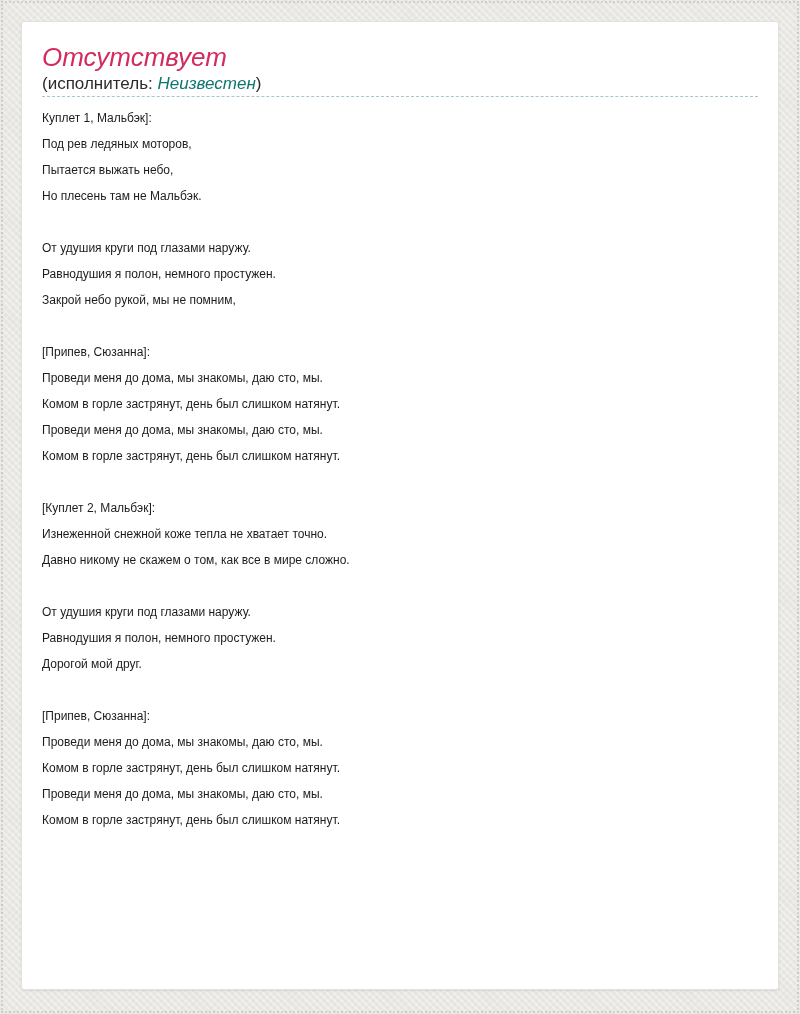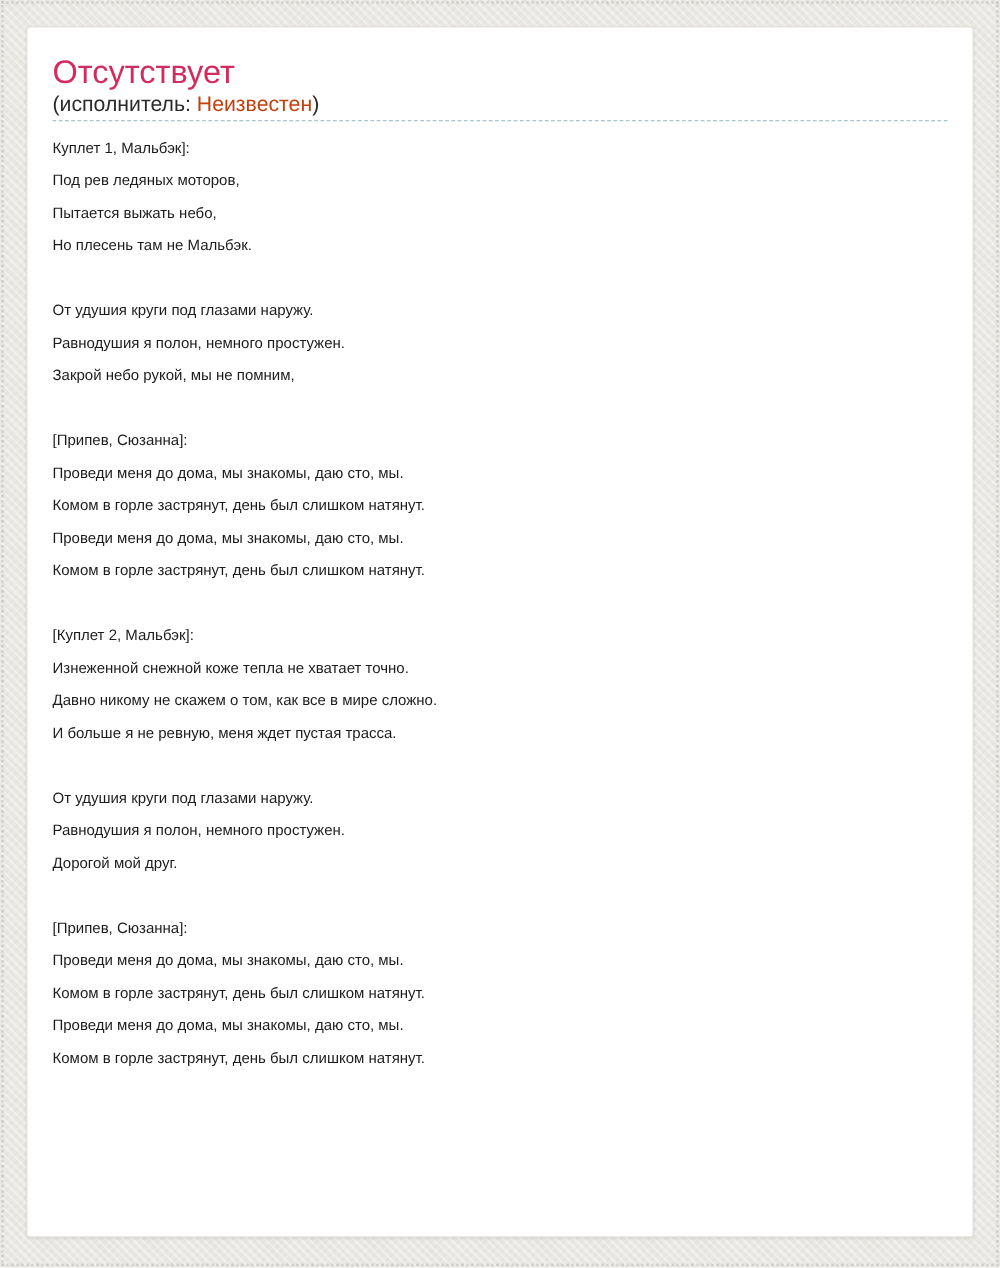--- a/index.html
+++ b/index.html
@@ -49,33 +49,35 @@
   .song-title {
     font-size: 26px;
     line-height: 26px;
     font-weight: 400;
   }
 
   .song-title a {
     color: #d22b5e;
     text-decoration: none;
     cursor: pointer;
+    font-style: italic;
   }
 
   .artist-line {
     margin-top: 5px;
     font-size: 17px;
     line-height: 18px;
     color: #2b2b2b;
   }
 
   .artist-line a {
-    color: #c2410c;
+    color: #0f766e;
     text-decoration: none;
     cursor: pointer;
+    font-style: italic;
   }
 
   .lyrics {
     margin-top: 8px;
     font-size: 12px;
     line-height: 26px;
     color: #1c1c1c;
   }
 
   .stanza { margin-bottom: 26px; }
@@ -111,21 +113,20 @@
         <div class="line">[Припев, Сюзанна]:</div>
         <div class="line">Проведи меня до дома, мы знакомы, даю сто, мы.</div>
         <div class="line">Комом в горле застрянут, день был слишком натянут.</div>
         <div class="line">Проведи меня до дома, мы знакомы, даю сто, мы.</div>
         <div class="line">Комом в горле застрянут, день был слишком натянут.</div>
       </div>
       <div class="stanza">
         <div class="line">[Куплет 2, Мальбэк]:</div>
         <div class="line">Изнеженной снежной коже тепла не хватает точно.</div>
         <div class="line">Давно никому не скажем о том, как все в мире сложно.</div>
-        <div class="line">И больше я не ревную, меня ждет пустая трасса.</div>
       </div>
       <div class="stanza">
         <div class="line">От удушия круги под глазами наружу.</div>
         <div class="line">Равнодушия я полон, немного простужен.</div>
         <div class="line">Дорогой мой друг.</div>
       </div>
       <div class="stanza">
         <div class="line">[Припев, Сюзанна]:</div>
         <div class="line">Проведи меня до дома, мы знакомы, даю сто, мы.</div>
         <div class="line">Комом в горле застрянут, день был слишком натянут.</div>

